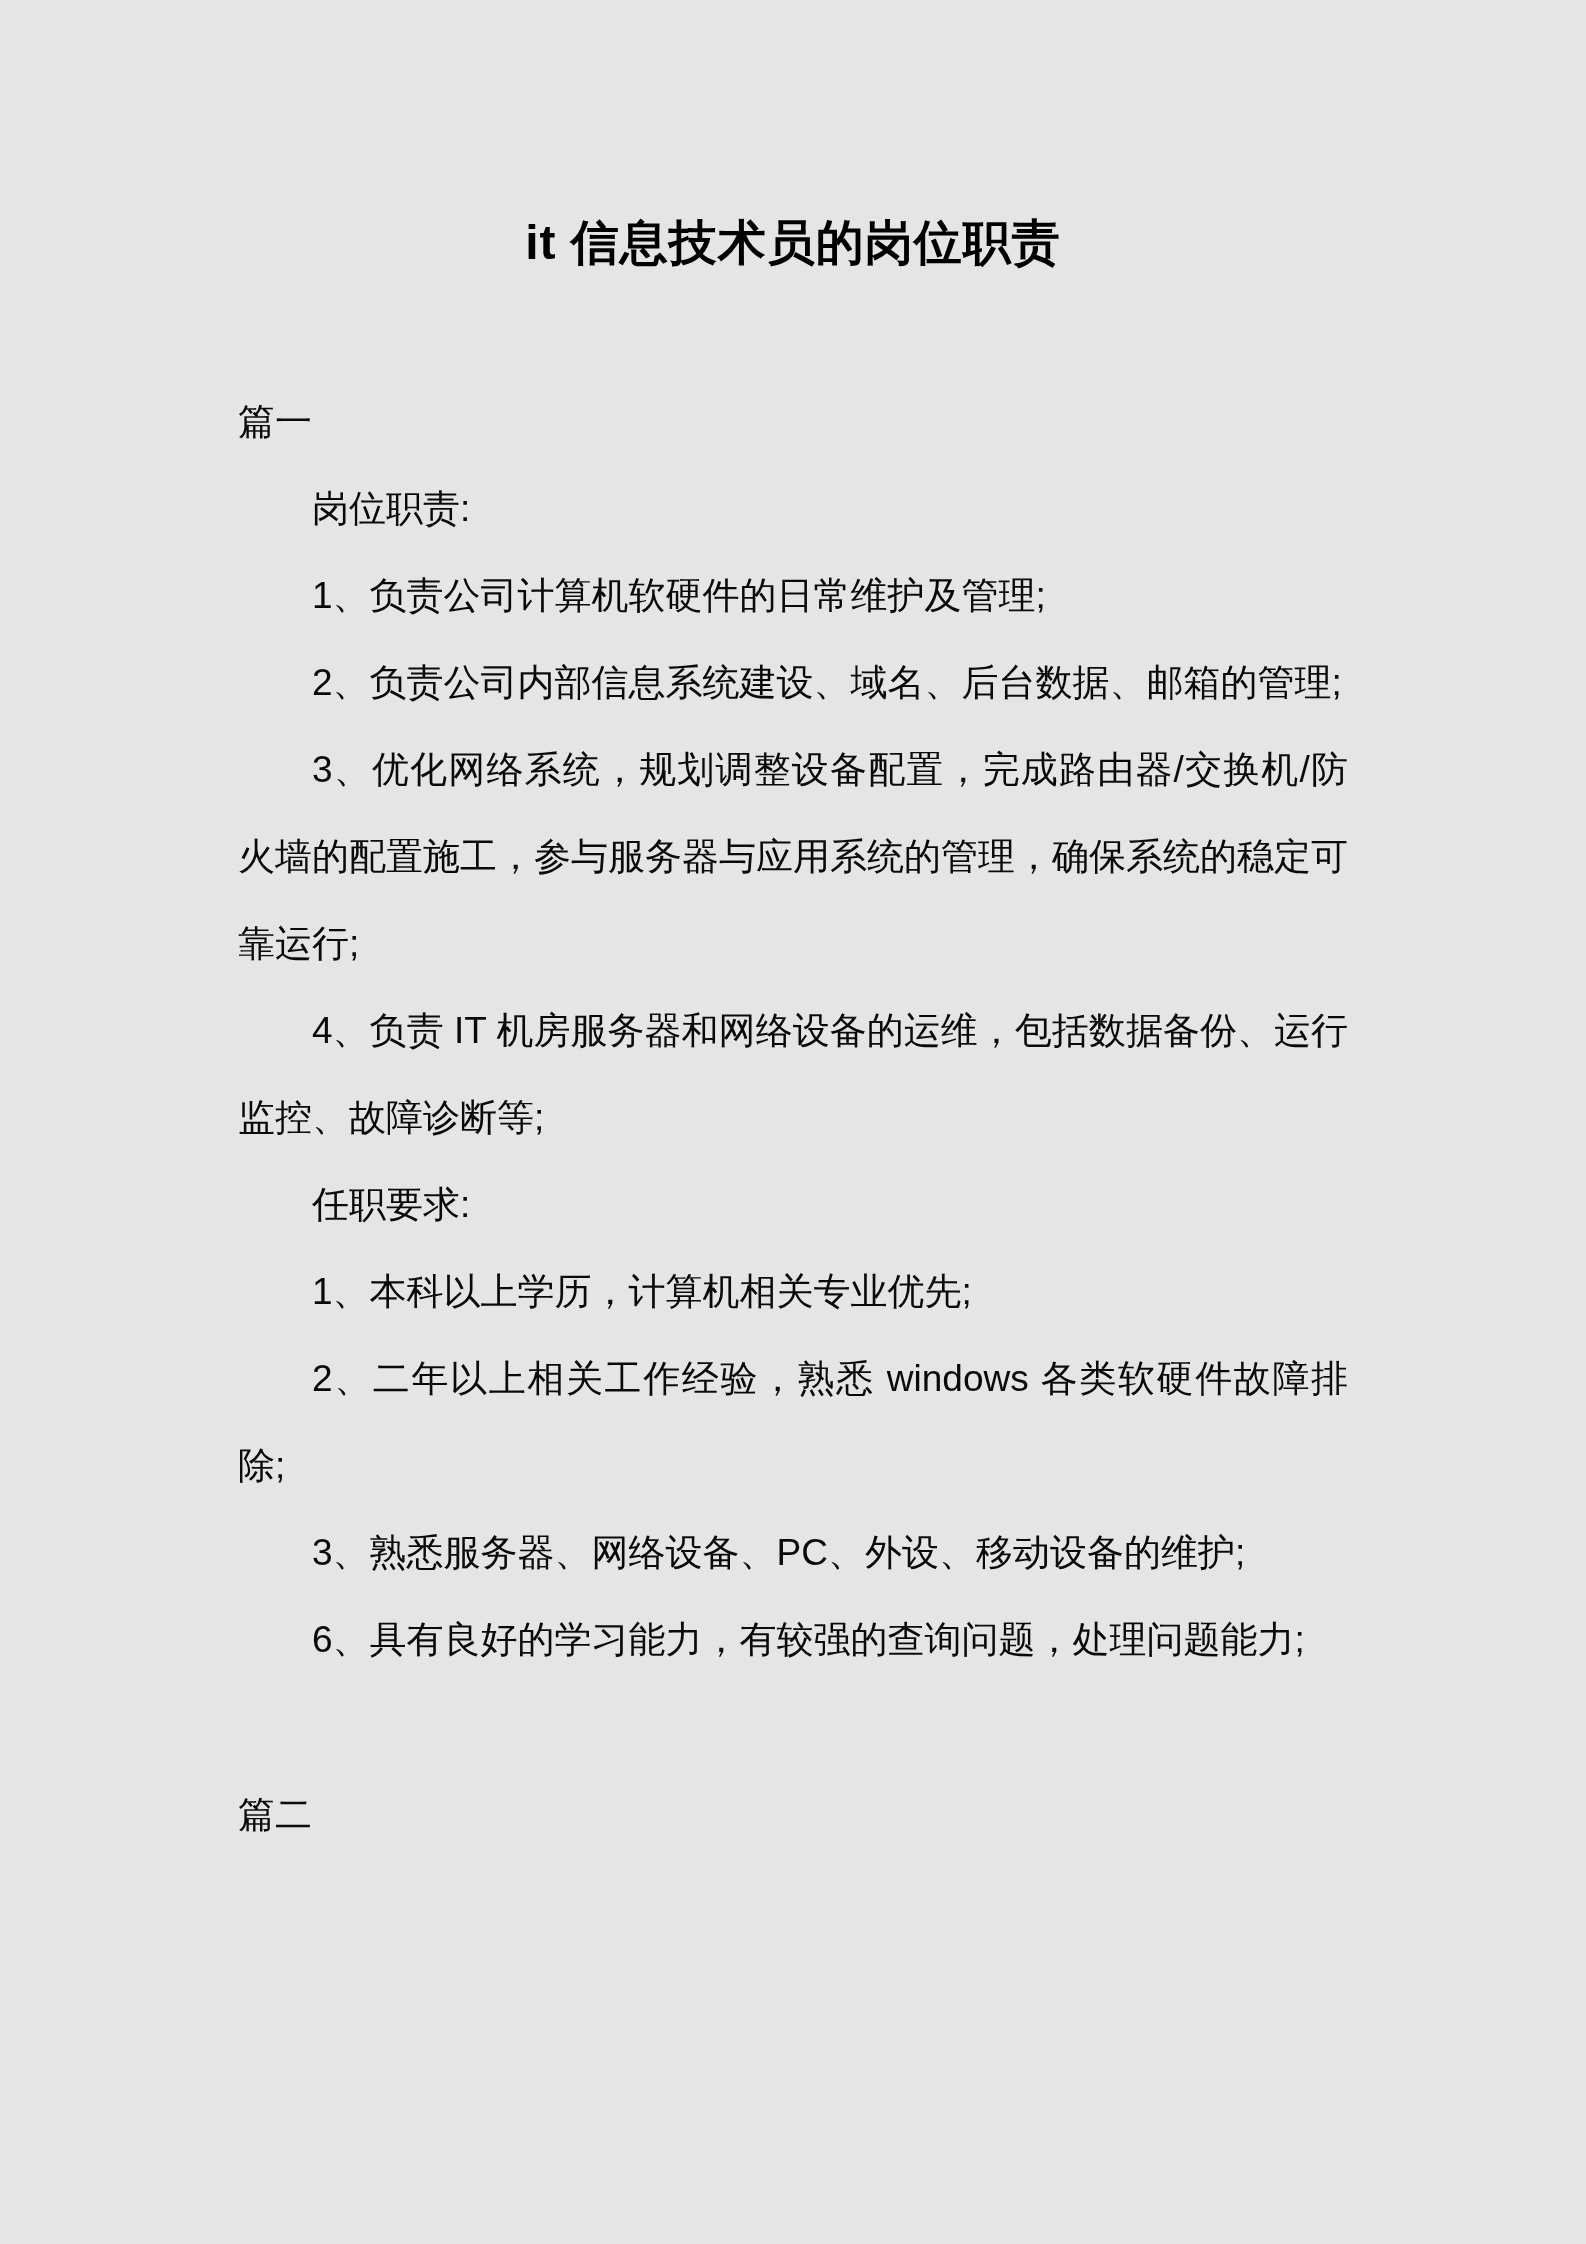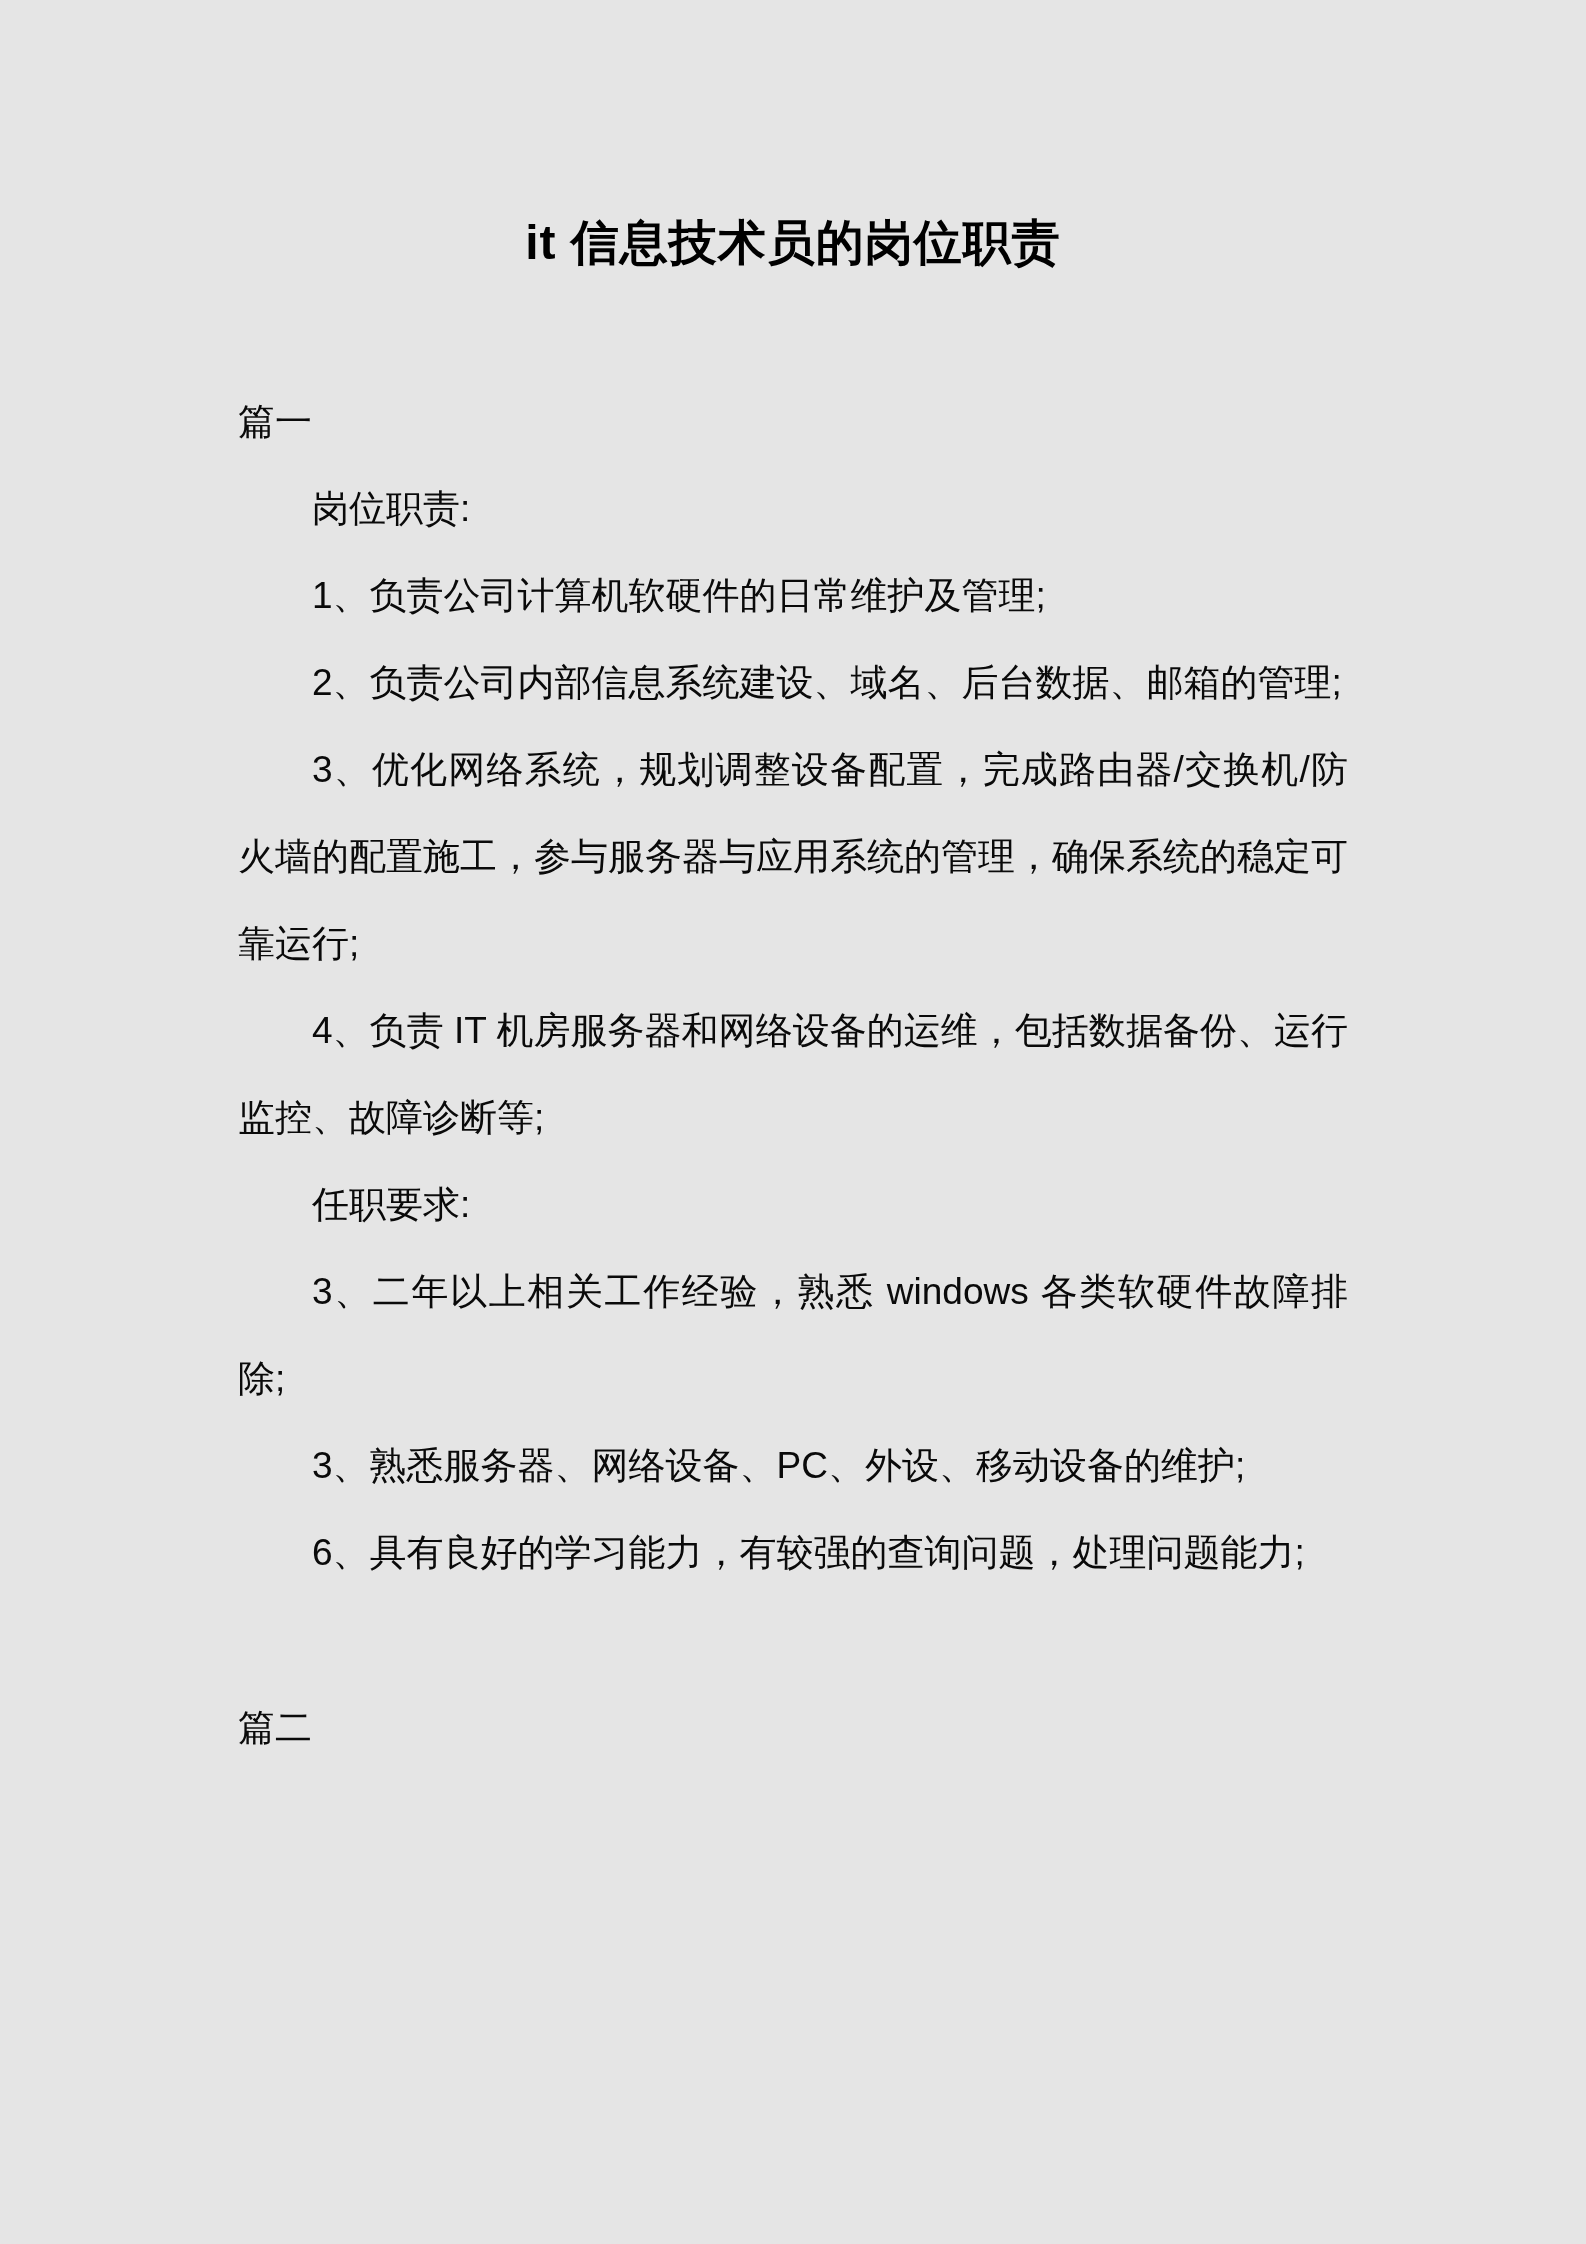--- a/index.html
+++ b/index.html
@@ -66,22 +66,23 @@
 
     <p class="para indent">2、负责公司内部信息系统建设、域名、后台数据、邮箱的管理;</p>
 
     <p class="para indent">3、优化网络系统，规划调整设备配置，完成路由器/交换机/防火墙的配置施工，参与服务器与应用系统的管理，确保系统的稳定可靠运行;</p>
 
     <p class="para indent">4、负责 IT 机房服务器和网络设备的运维，包括数据备份、运行监控、故障诊断等;</p>
 
 
     <p class="para indent">任职要求:</p>
 
+    <p class="para indent">1、本科以上学历，计算机相关专业优先;</p>
 
-    <p class="para indent">3、二年以上相关工作经验，熟悉 windows 各类软硬件故障排除;</p>
+    <p class="para indent">2、二年以上相关工作经验，熟悉 windows 各类软硬件故障排除;</p>
 
     <p class="para indent">3、熟悉服务器、网络设备、PC、外设、移动设备的维护;</p>
 
     <p class="para indent">6、具有良好的学习能力，有较强的查询问题，处理问题能力;</p>
 
 
     <p class="para section-label section-two">篇二</p>
 
   </div>
 </div>

